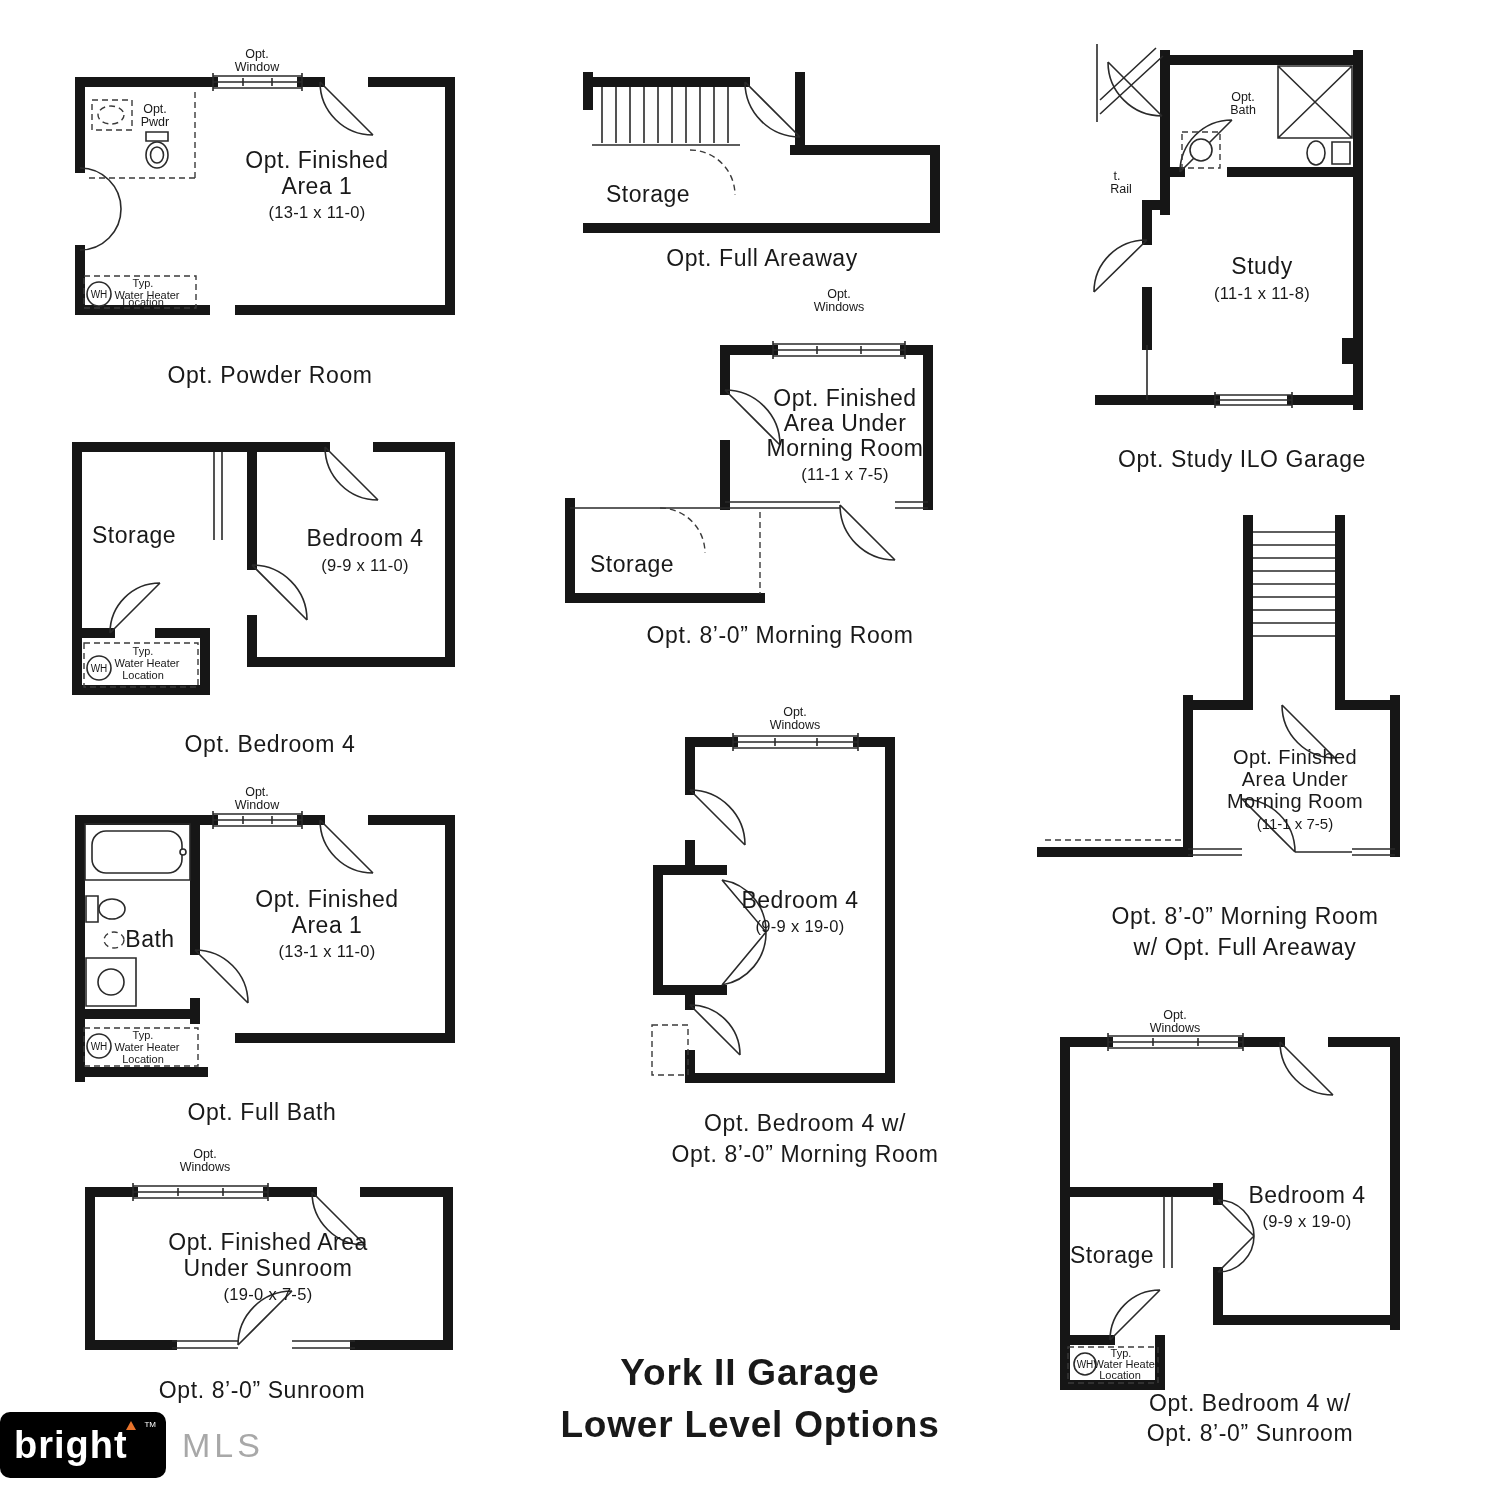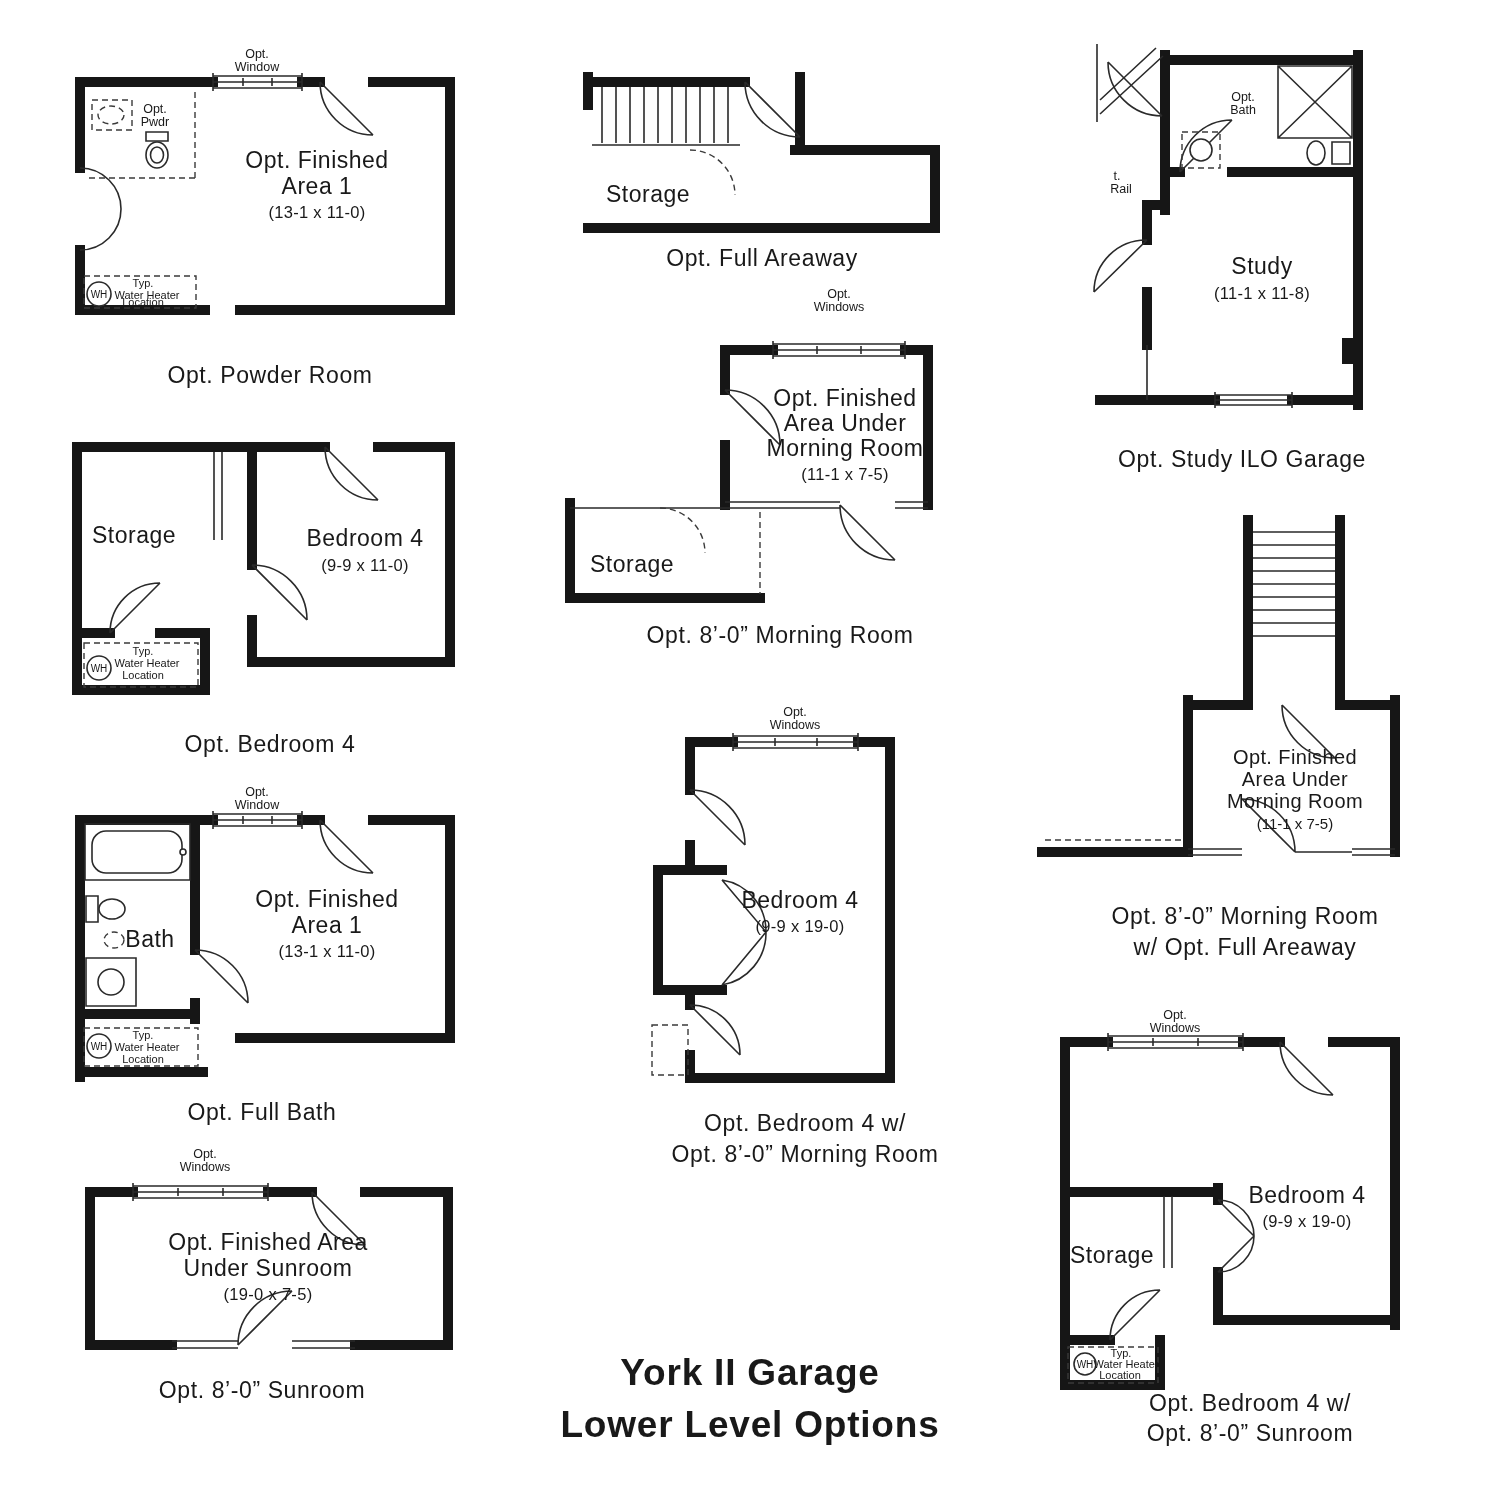--- a/index.html
+++ b/index.html
@@ -218,13 +218,21 @@
     <text class="room" x="1307" y="1203">Bedroom 4</text>
     <text class="dim" x="1307" y="1227">(9-9 x 19-0)</text>
     <text class="cap" x="1250" y="1411">Opt. Bedroom 4 w/</text>
     <text class="cap" x="1250" y="1441">Opt. 8’-0” Sunroom</text>
   </g>
 
   <text class="ttl" x="750" y="1385">York II Garage</text>
   <text class="ttl" x="750" y="1437">Lower Level Options</text>
 </svg>
 
+<div class="logo">
+  <div class="logo-box">
+    <span class="logo-bright">bright</span>
+    <span class="logo-flame"></span>
+    <span class="logo-tm">TM</span>
+  </div>
+  <span class="logo-mls">MLS</span>
 </div>
+</div>
 
 </body></html>

